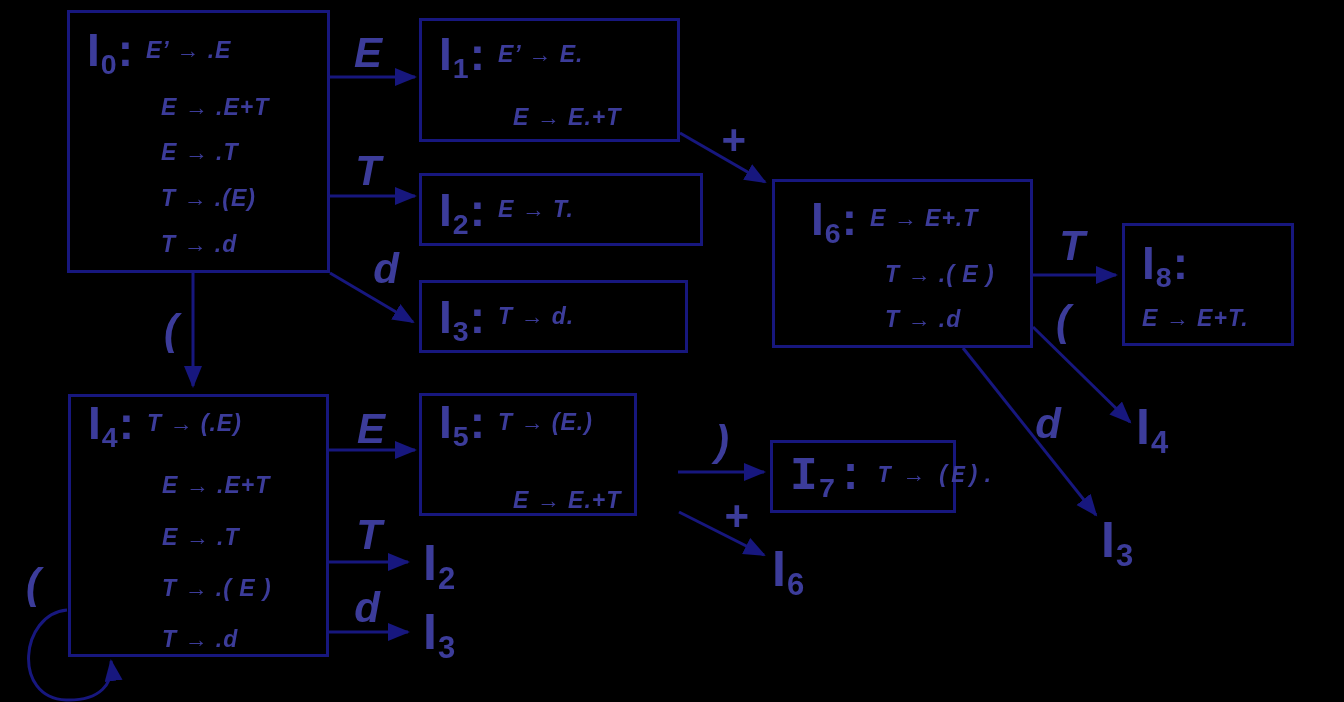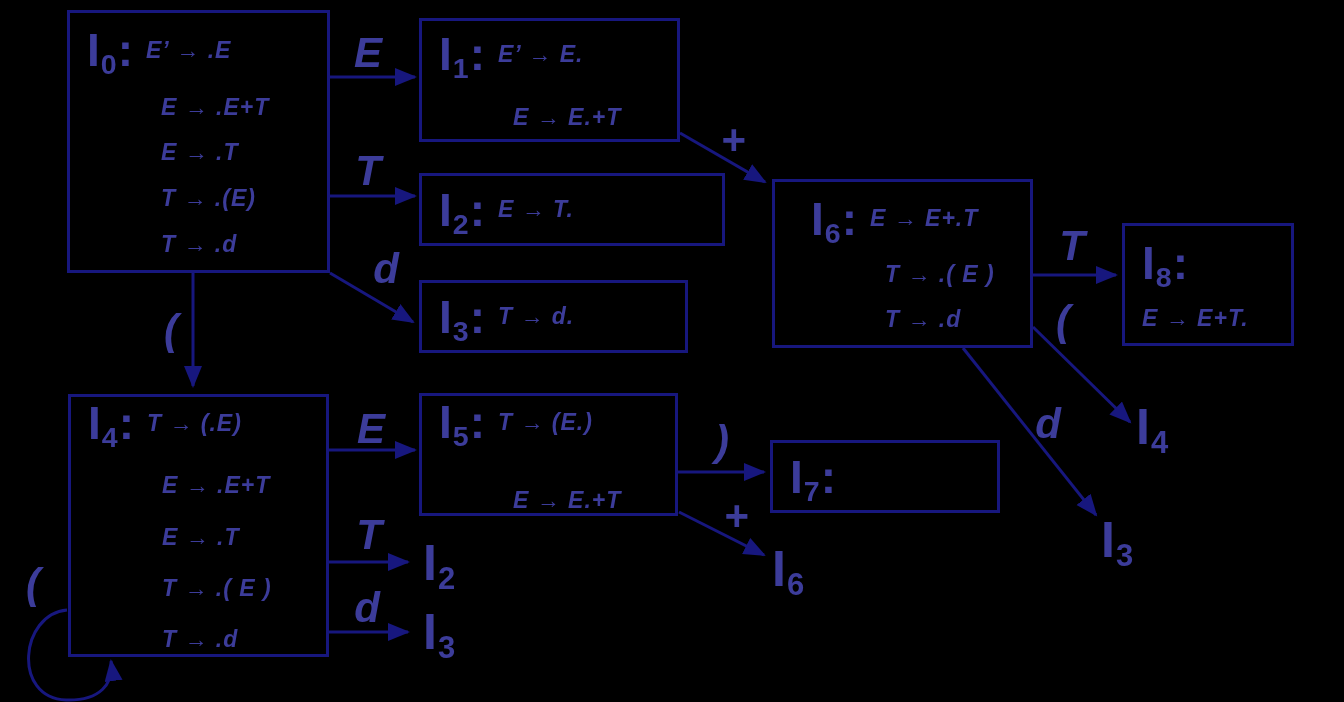--- a/index.html
+++ b/index.html
@@ -84,21 +84,21 @@
   <div class="state-box" style="left:419px;top:18px;width:261px;height:124px;gap:15px;">
     <div class="line">
       <span class="sid"><span>I</span><sub>1</sub><span>:</span></span>
       <span class="prod">E’ → E.</span>
     </div>
     <div class="line cont">
         <span class="prod">E → E.+T</span>
       </div>
   </div>
 
-  <div class="state-box" style="left:419px;top:173px;width:306px;height:73px;">
+  <div class="state-box" style="left:419px;top:173px;width:284px;height:73px;">
     <div class="line">
       <span class="sid"><span>I</span><sub>2</sub><span>:</span></span>
       <span class="prod">E → T.</span>
     </div>
   </div>
 
   <div class="state-box" style="left:419px;top:280px;width:269px;height:73px;">
     <div class="line">
       <span class="sid"><span>I</span><sub>3</sub><span>:</span></span>
       <span class="prod">T → d.</span>
@@ -117,21 +117,21 @@
         <span class="prod">E → .T</span>
       </div>
     <div class="line cont">
         <span class="prod">T → .( E )</span>
       </div>
     <div class="line cont">
         <span class="prod">T → .d</span>
       </div>
   </div>
 
-  <div class="state-box" style="left:419px;top:393px;width:259px;height:123px;gap:44px;">
+  <div class="state-box" style="left:419px;top:393px;width:218px;height:123px;gap:44px;">
     <div class="line">
       <span class="sid"><span>I</span><sub>5</sub><span>:</span></span>
       <span class="prod">T → (E.)</span>
     </div>
     <div class="line cont">
         <span class="prod">E → E.+T</span>
       </div>
   </div>
 
   <div class="state-box" style="left:772px;top:179px;width:261px;height:169px;padding-left:36px;">
@@ -140,23 +140,24 @@
       <span class="prod">E → E+.T</span>
     </div>
     <div class="line cont">
         <span class="prod">T → .( E )</span>
       </div>
     <div class="line cont">
         <span class="prod">T → .d</span>
       </div>
   </div>
 
-  <div class="state-box" style="left:770px;top:440px;width:230px;height:73px;">
+  <div class="state-box" style="left:770px;top:440px;width:186px;height:73px;font-family:Liberation Mono, monospace;">
     <div class="line">
       <span class="sid"><span>I</span><sub>7</sub><span>:</span></span>
+      <span class="prod">T → (E).</span>
     </div>
   </div>
 
   <div class="state-box" style="left:1122px;top:223px;width:172px;height:123px;">
     <div class="line">
       <span class="sid"><span>I</span><sub>8</sub><span>:</span></span>
     </div>
     <div class="line">
         <span class="prod">E → E+T.</span>
       </div>

